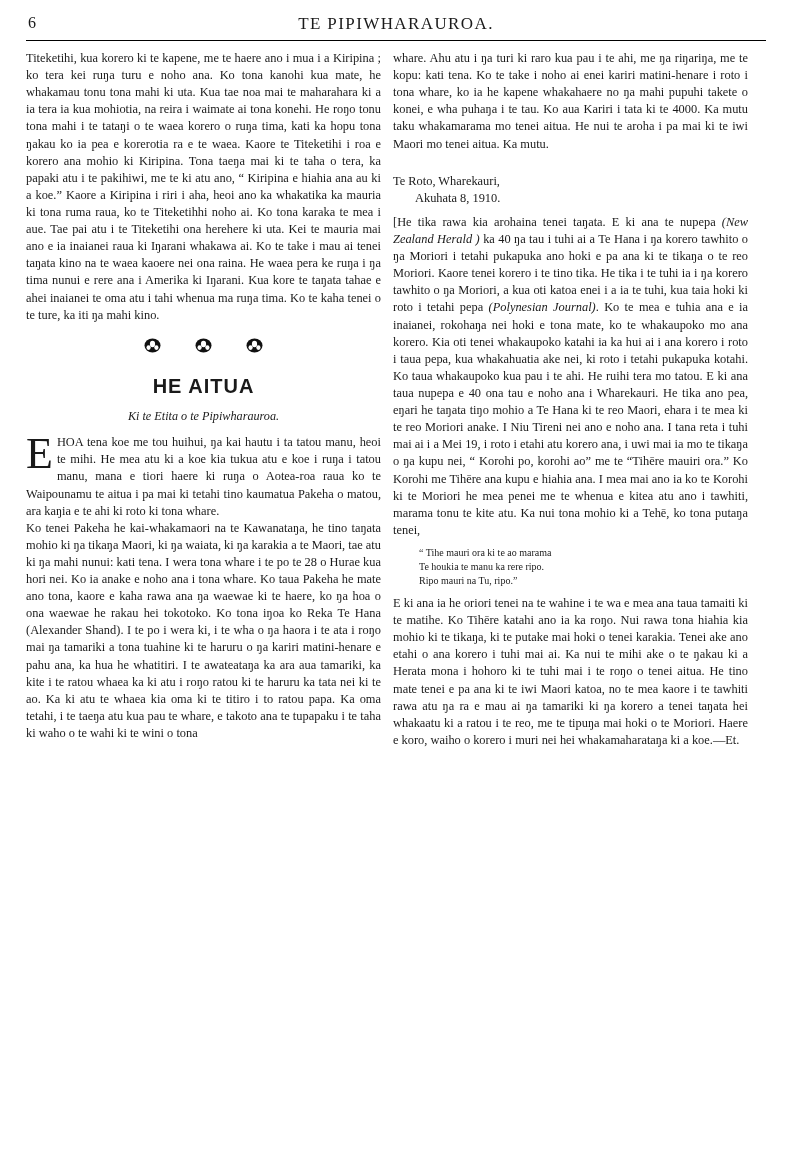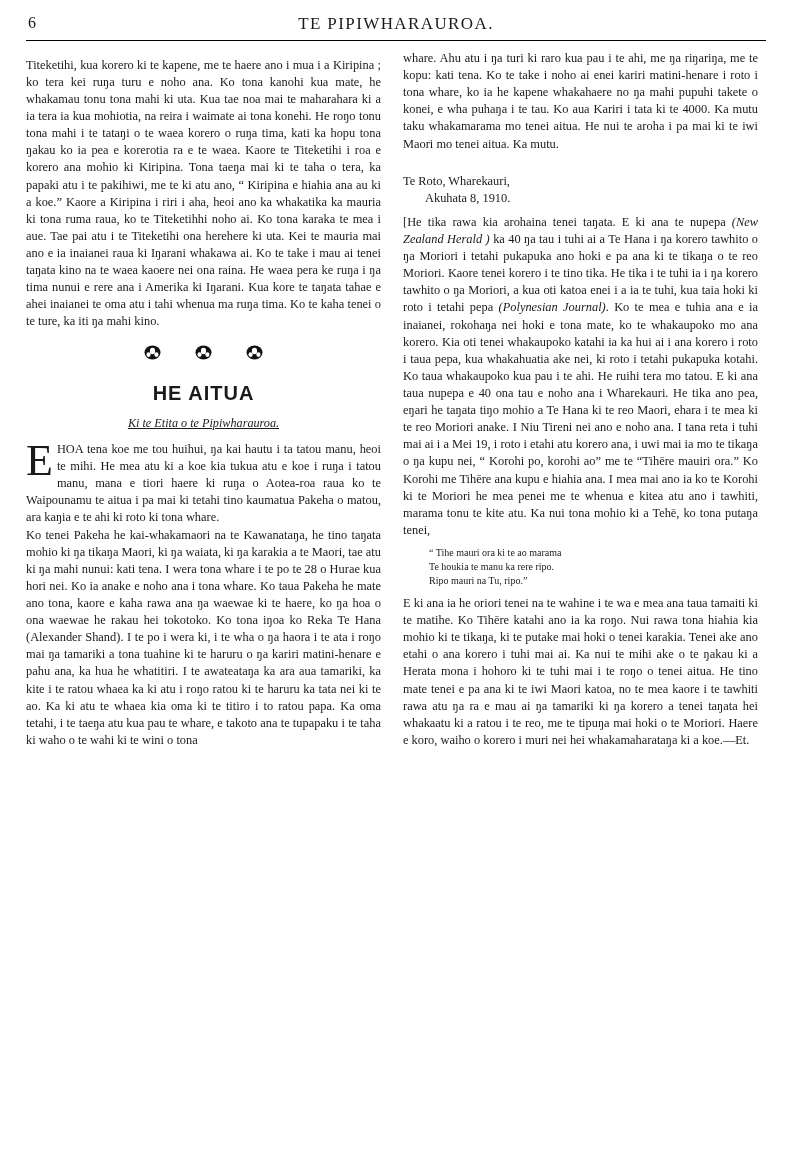--- a/index.html
+++ b/index.html
@@ -38,22 +38,22 @@
   }
   .head-title {
     text-align: center;
     font-size: 17px;
     letter-spacing: 1.4px;
     font-family: "Liberation Serif", serif;
   }
   
   .columns {
     display: flex;
-    gap: 22px;
-    align-items: flex-end;
+    gap: 12px;
+    align-items: flex-start;
   }
   .col {
     width: 355px;
     font-size: 12.4px;
     line-height: 1.38;
     text-align: justify;
     text-justify: inter-word;
     hyphens: none;
   }
   .col p {
@@ -80,21 +80,20 @@
     font-weight: bold;
     font-size: 20px;
     letter-spacing: 1px;
     margin: 20px 0 8px 0;
   }
   .sub-head {
     text-align: center;
     font-style: italic;
     font-size: 12.2px;
     margin-bottom: 9px;
-    text-decoration: underline;
   }
   
   .dropcap-block {
     position: relative;
   }
   .dropcap {
     float: left;
     font-size: 44px;
     line-height: 36px;
     padding: 2px 4px 0 0;

